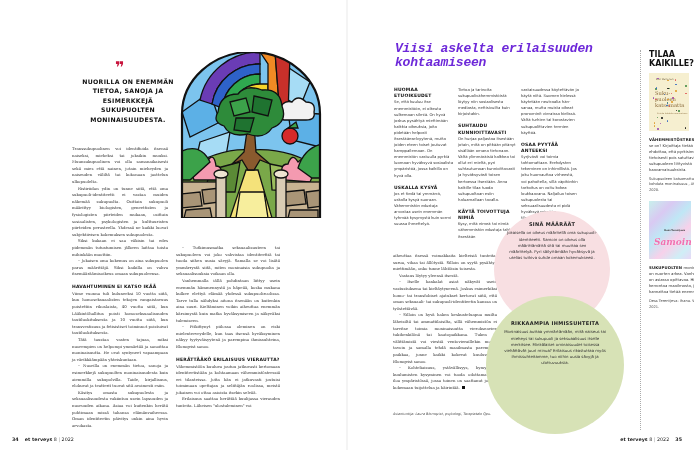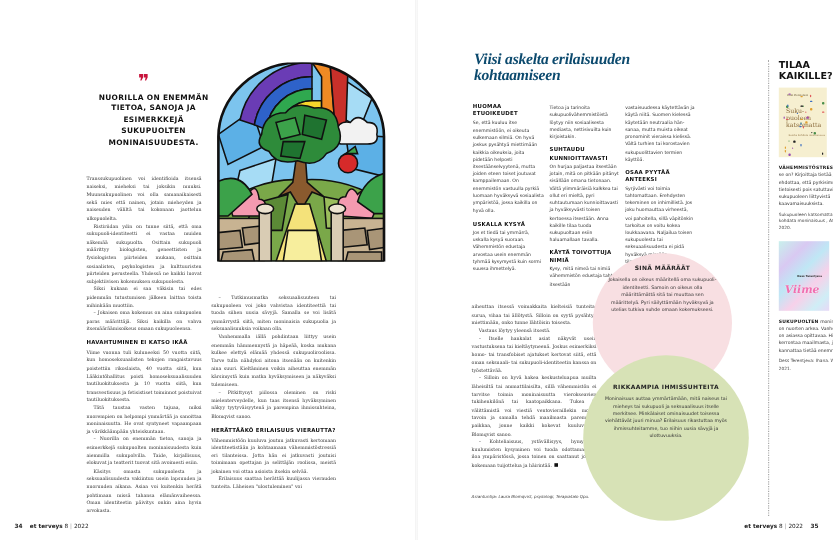--- a/index.html
+++ b/index.html
@@ -21,21 +21,21 @@
   .col-l2 { left: 176px; top: 245px; width: 104px; }
 
   .stained { position: absolute; left: 180px; top: 52px; width: 142px; height: 166px; }
 
   .folio { position: absolute; top: 437px; font-family: "DejaVu Sans", sans-serif; font-size: 4.8px; color: #222; }
   .folio b { font-weight: bold; }
   .folio .bar { color: #999; }
   .folio-l { left: 12px; }
   .folio-r { right: 12px; }
 
-  .headline { position: absolute; left: 395px; top: 42px; font-family: Liberation Serif, serif; font-style: italic; font-weight: bold; font-size: 13px; line-height: 14px; color: #0c4a6e; letter-spacing: -0.2px; }
+  .headline { position: absolute; left: 395px; top: 42px; font-family: Liberation Mono, monospace; font-style: italic; font-weight: bold; font-size: 13px; line-height: 14px; color: #6d28d9; letter-spacing: -0.2px; }
 
   .rcol { position: absolute; font-family: "DejaVu Sans", sans-serif; font-size: 3.8px; line-height: 6.1px; color: #333; }
   .rcol h4 { font-family: "DejaVu Sans", sans-serif; font-weight: bold; font-size: 4.5px; line-height: 6.2px; color: #111; letter-spacing: 0.2px; margin-top: 6px; text-transform: uppercase; }
   .rcol h4:first-child { margin-top: 0; }
   .rc1 { left: 394px; top: 87px; width: 60px; }
   .rc2 { left: 458px; top: 87px; width: 58px; }
   .rc3 { left: 521px; top: 87px; width: 58px; }
 
   .col-r-main { left: 393px; top: 253px; width: 104px; }
   .credit { position: absolute; left: 393px; top: 412px; width: 110px; font-family: "DejaVu Sans", sans-serif; font-style: italic; font-size: 3.4px; line-height: 5px; color: #444; }
@@ -233,21 +233,21 @@
         <span class="dot" style="left: 36.3864px; top: 19.5465px; background: rgb(224, 91, 91);"></span>
         <span class="dot" style="left: 17.7775px; top: 28.772px; background: rgb(75, 143, 75);"></span>
         <span class="dot" style="left: 17.7981px; top: 47.2752px; background: rgb(59, 110, 193);"></span>
         <span class="dot" style="left: 18.2262px; top: 25.7229px; background: rgb(224, 160, 48);"></span>
       </div>
     <div class="stext"><b>Vähemmistöstressi</b><span>, mitä se on? Kirjoittaja tietää ja ehdottaa, että pyrkisimme tietoisesti pois satuttavista, sukupuoleen liittyvistä kaavamaisuuksista.</span></div>
     <div class="scap">Sukupuoleen katsomatta – Kuinka kohdata moninaisuus , Atena 2020.</div>
 
     <div class="book2">
       <div class="au">Dess Terentjeva</div>
-      <div class="ttl">Viime</div>
+      <div class="ttl">Samoin</div>
     </div>
     <div class="stext"><b>Sukupuolten</b><span> moninaisuus on nuorten arkea. Vanhemmilla on asiassa opittavaa. Hienoa kerrontaa maailmasta, josta kannattaa tietää enemmän.</span></div>
     <div class="scap">Dess Terentjeva: Ihana. Wsoy 2021.</div>
   </div>
 
   <div class="folio folio-r">
     <b>et terveys</b>
     <span>8</span>
     <span class="bar">|</span>
     <span>2022</span>&nbsp;&nbsp;&nbsp;

